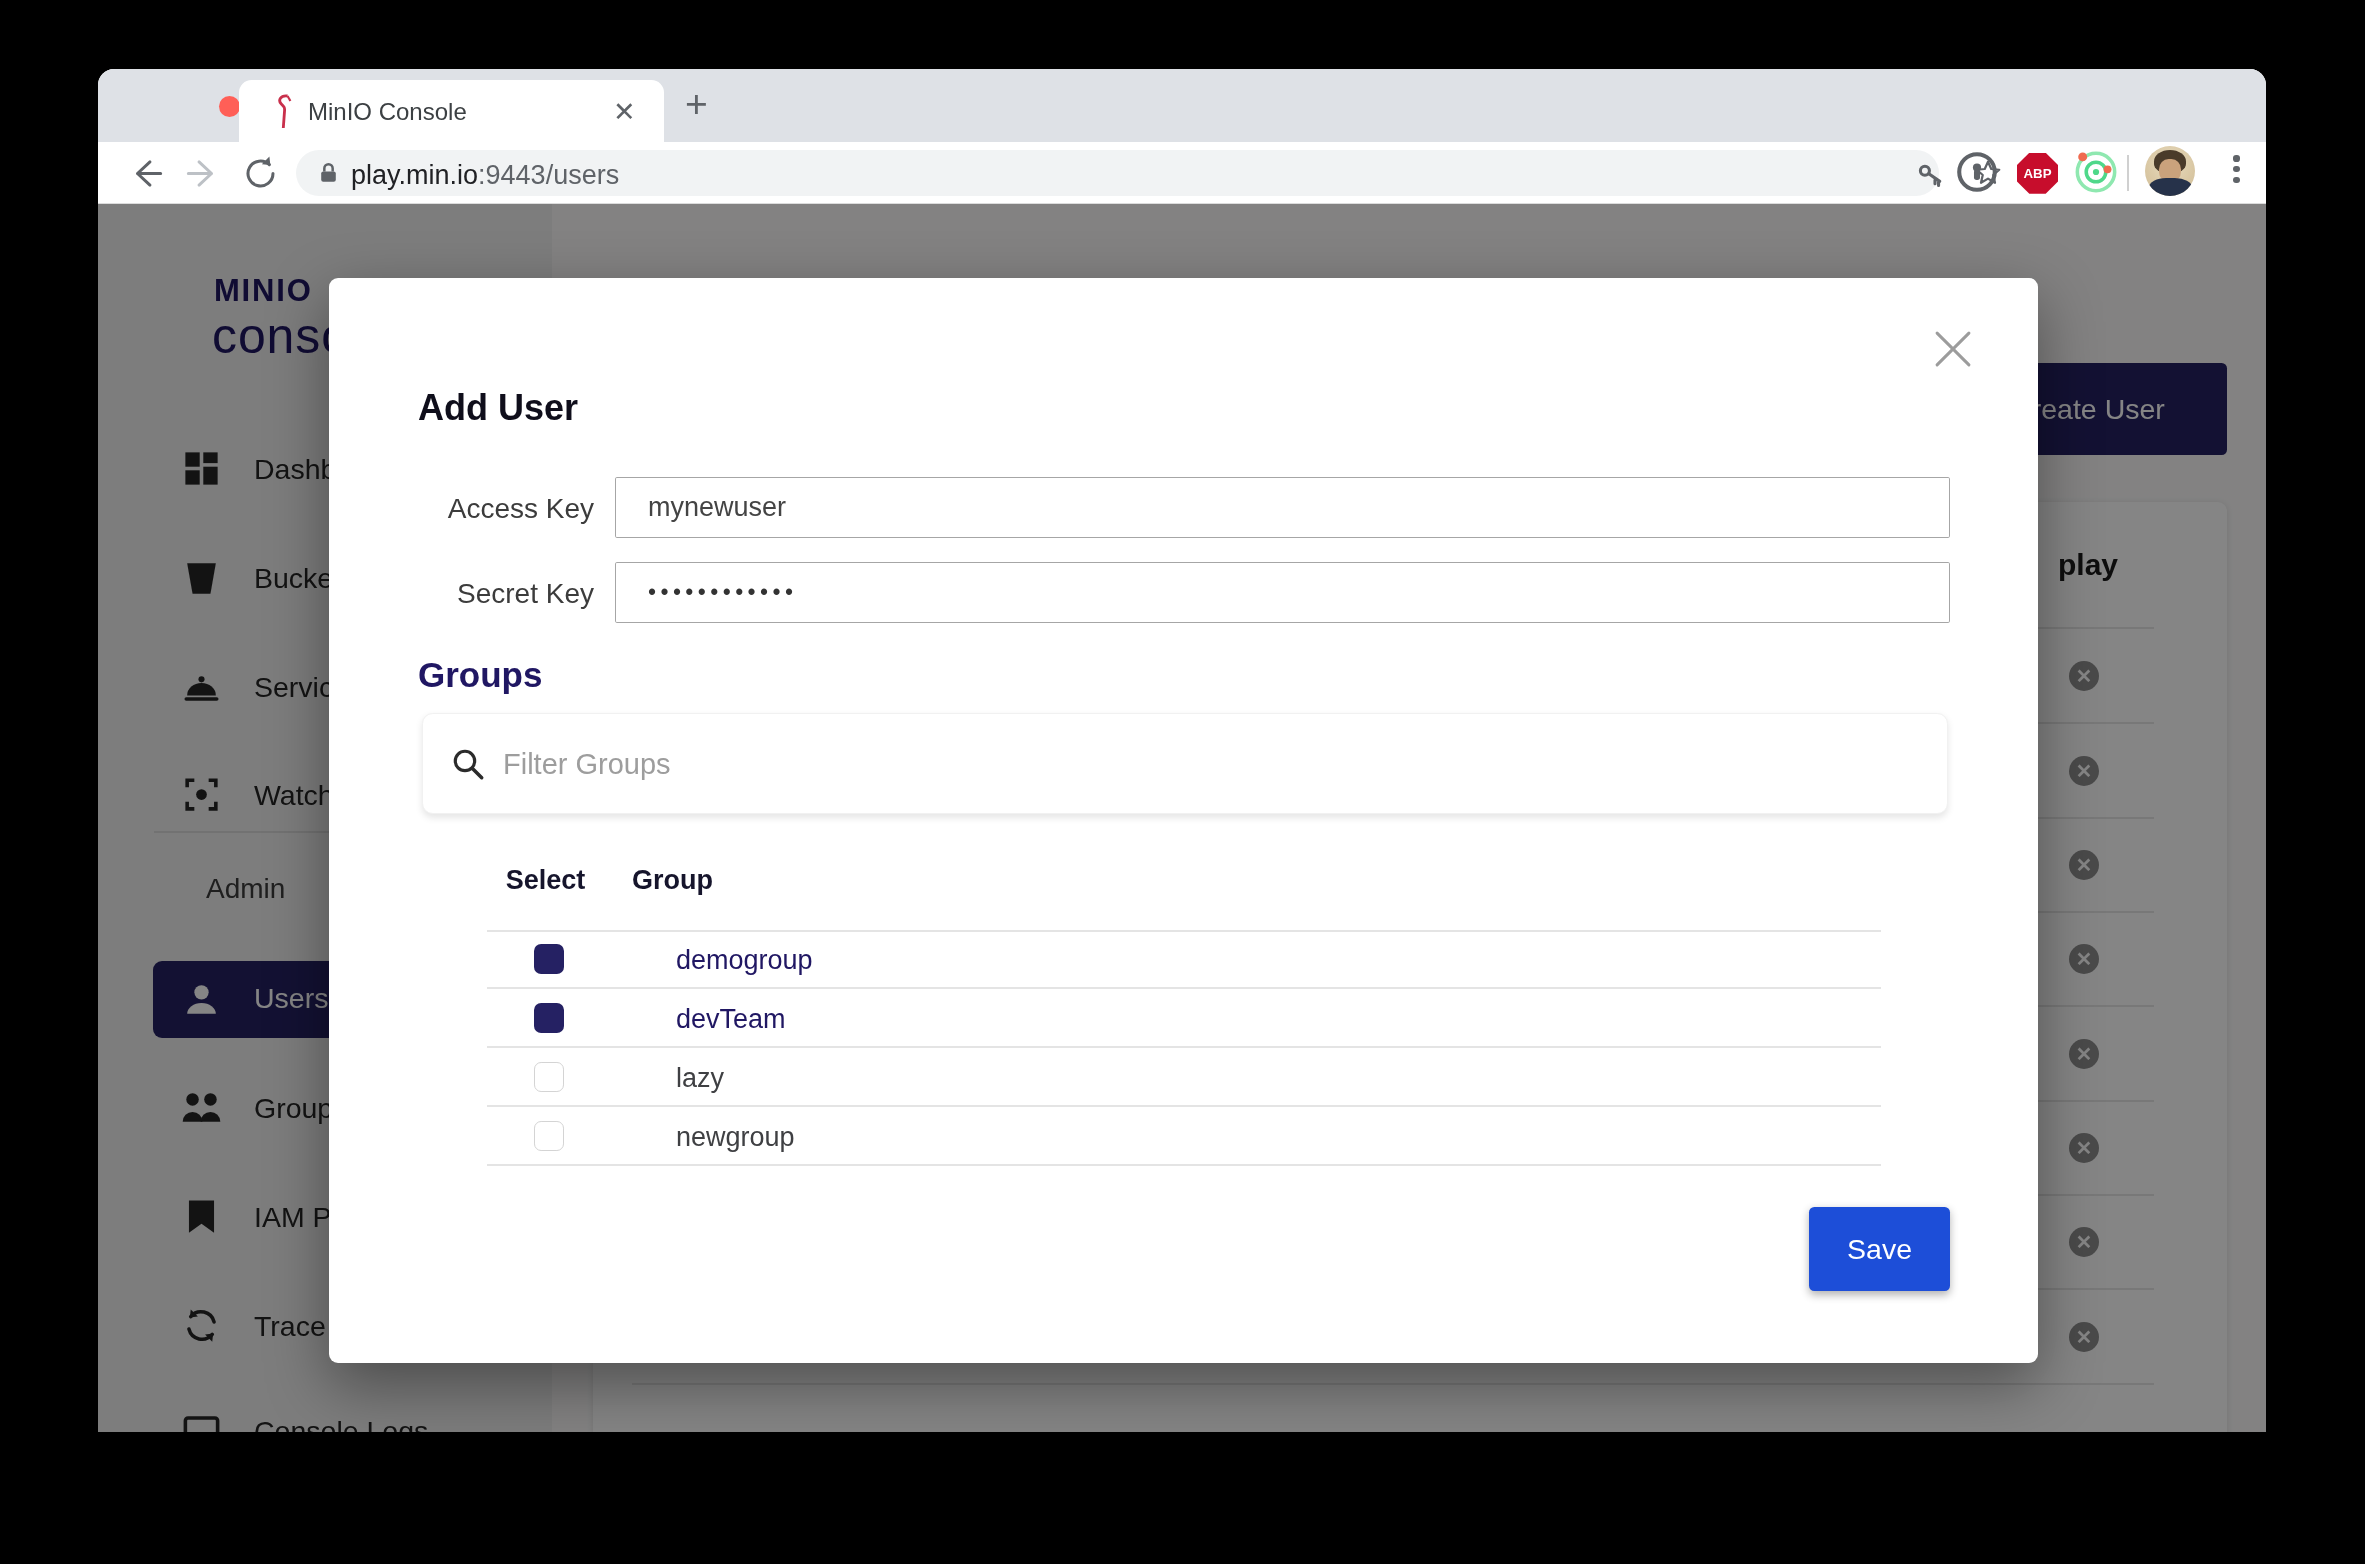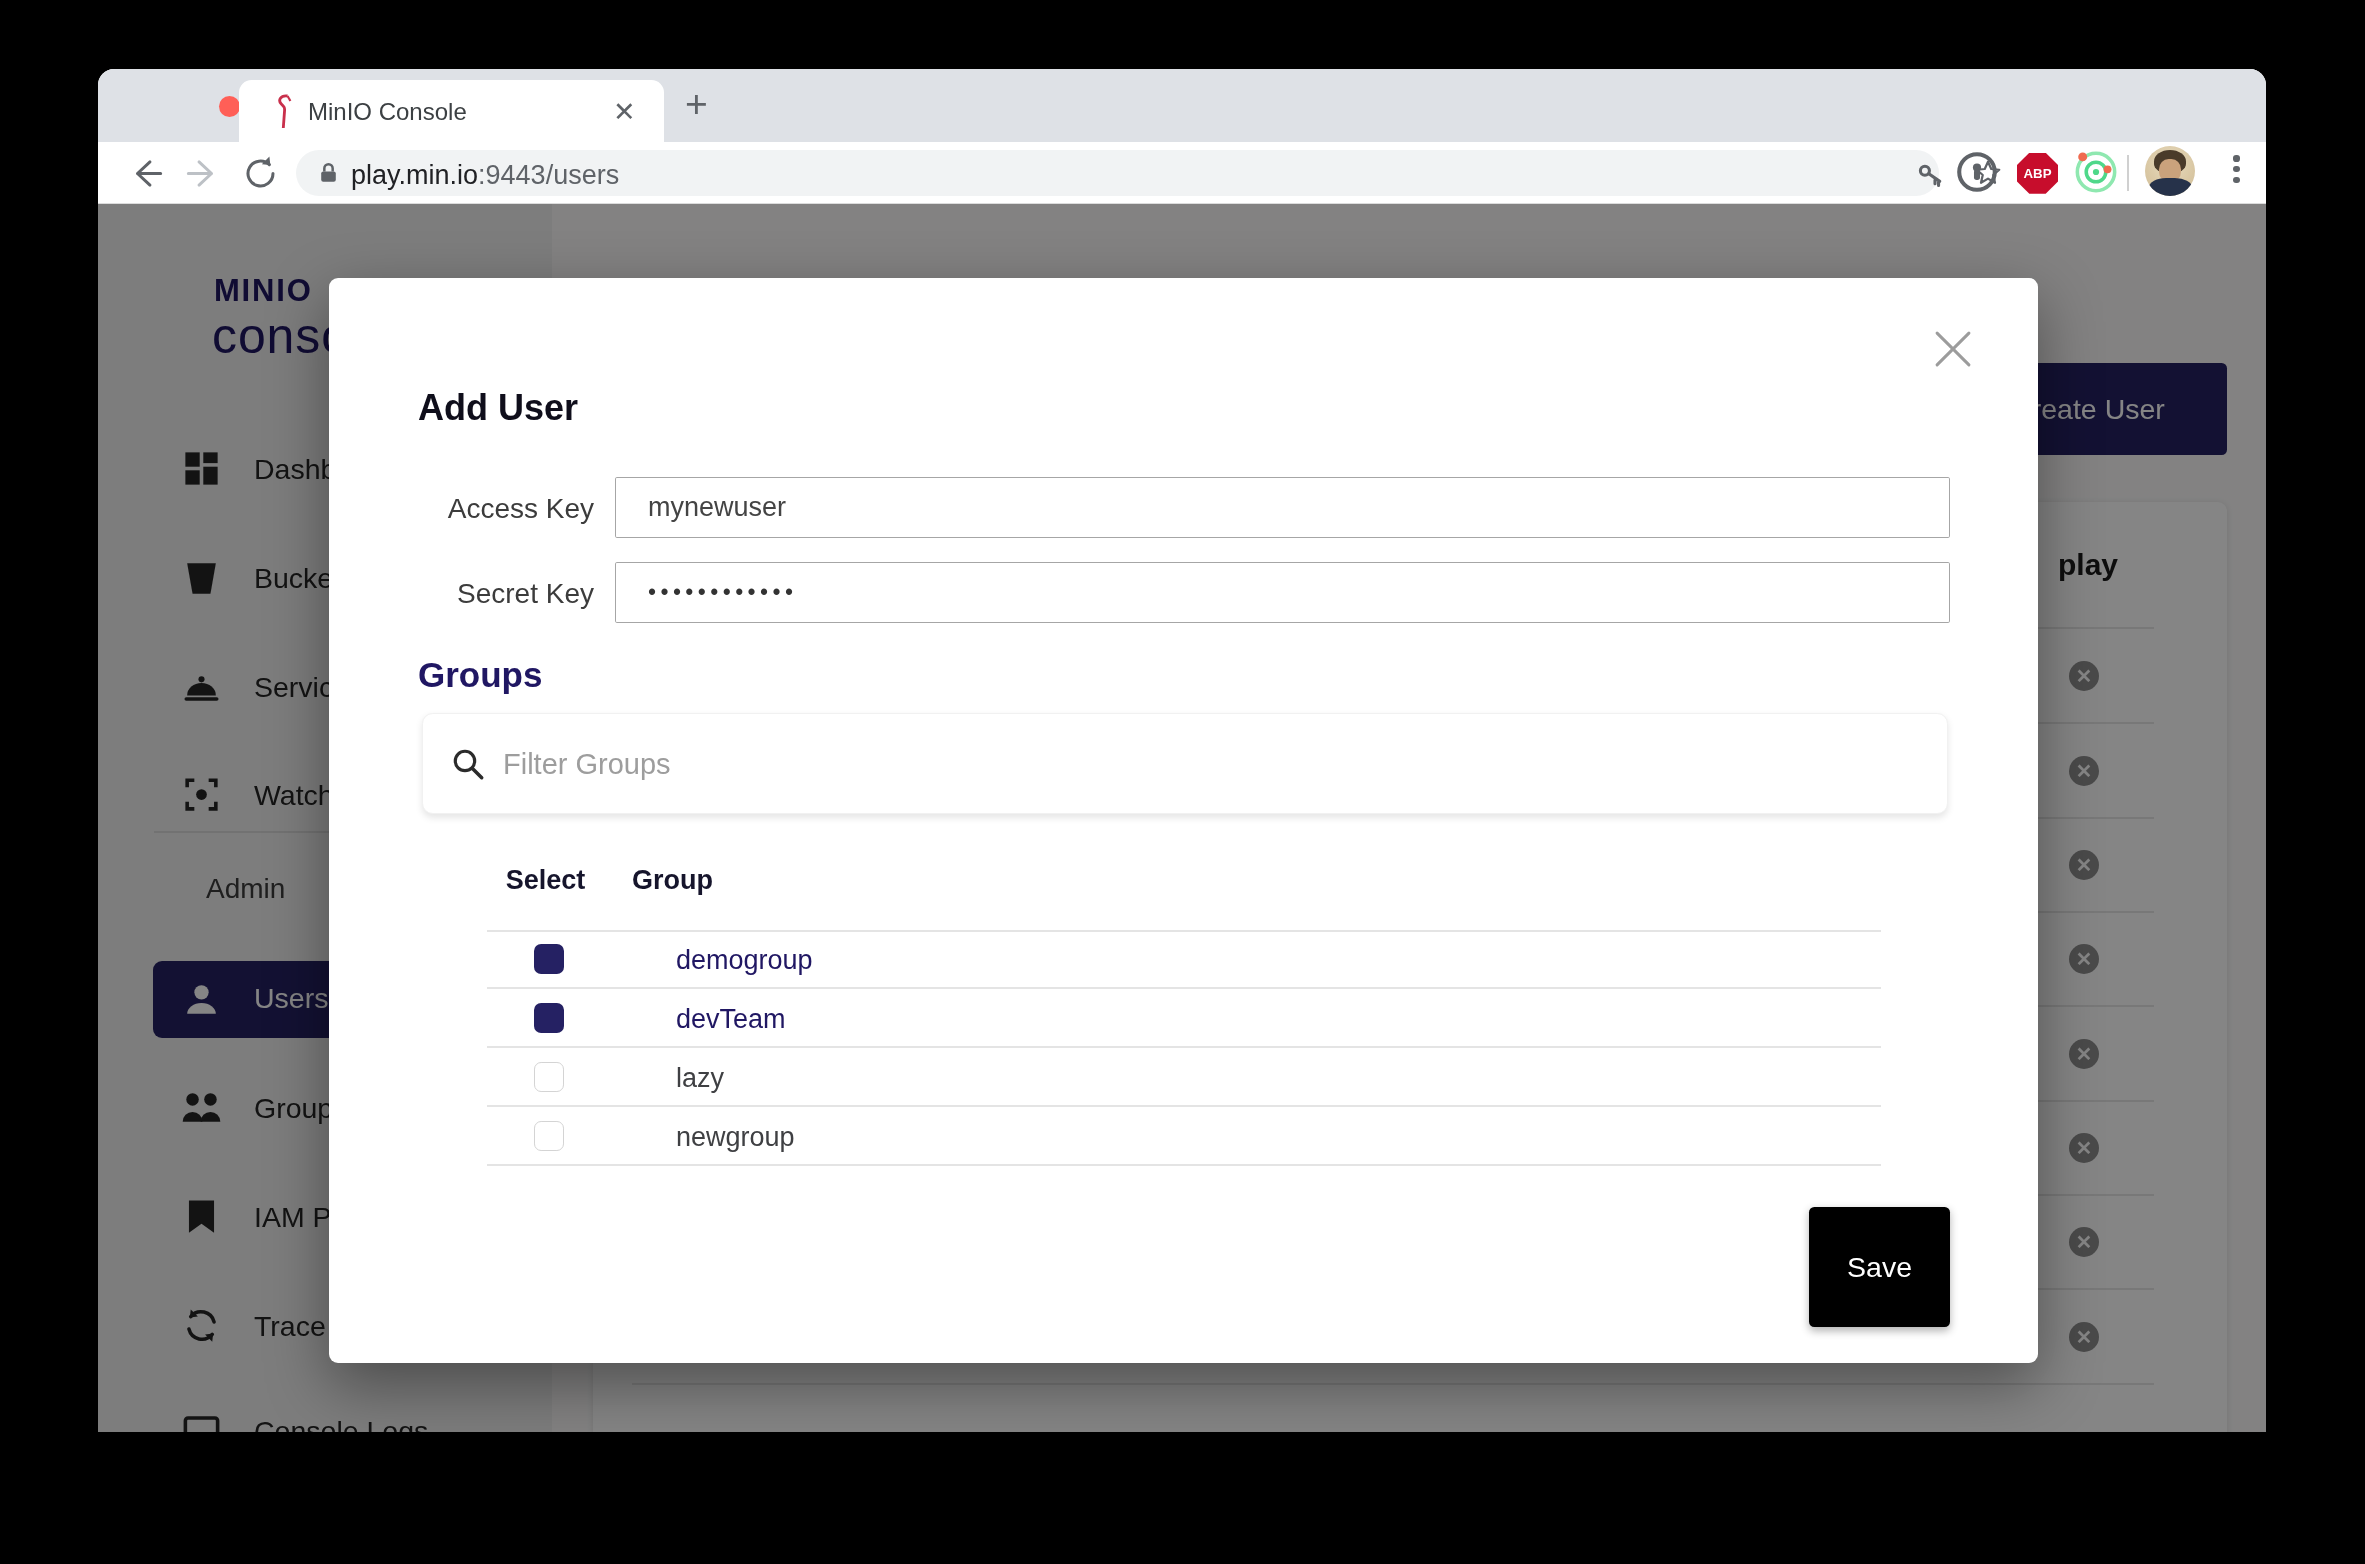--- a/index.html
+++ b/index.html
@@ -75,21 +75,21 @@
   #th-select{left:158px;top:587px;width:117px;text-align:center;font-size:27px;font-weight:bold;color:#16152c;}
   #th-group{left:303px;top:587px;font-size:27px;font-weight:bold;color:#16152c;}
   .m-divider{left:158px;width:1394px;height:1.8px;background:#e4e4e4;}
   .g-row{left:158px;width:1394px;height:59px;}
   .g-check{left:47px;top:14.2px;width:30px;height:30px;border-radius:7.1px;}
   .g-check.on{background:#252163;}
   .g-check.off{background:#fff;border:1.8px solid #d4d4d4;}
   .g-name{left:145px;top:15px;font-size:27px;margin-left:44px;}
   .g-name.on{color:#201763;}
   .g-name.off{color:#3f4043;}
-  #save-btn{left:1480px;top:929px;width:141px;height:120px;background:#000000;border-radius:5.3px;color:#fff;font-size:28.5px;
+  #save-btn{left:1480px;top:929px;width:141px;height:84px;background:#1d4ed8;border-radius:5.3px;color:#fff;font-size:28.5px;
        display:flex;align-items:center;justify-content:center;box-shadow:0 3.6px 9px rgba(0,0,0,.3);}
   svg{display:block;}
 </style>
 </head>
 <body>
 
 <div id="canvas">
  <div id="window" class="abs">
 
   <div id="tabstrip" class="abs">

